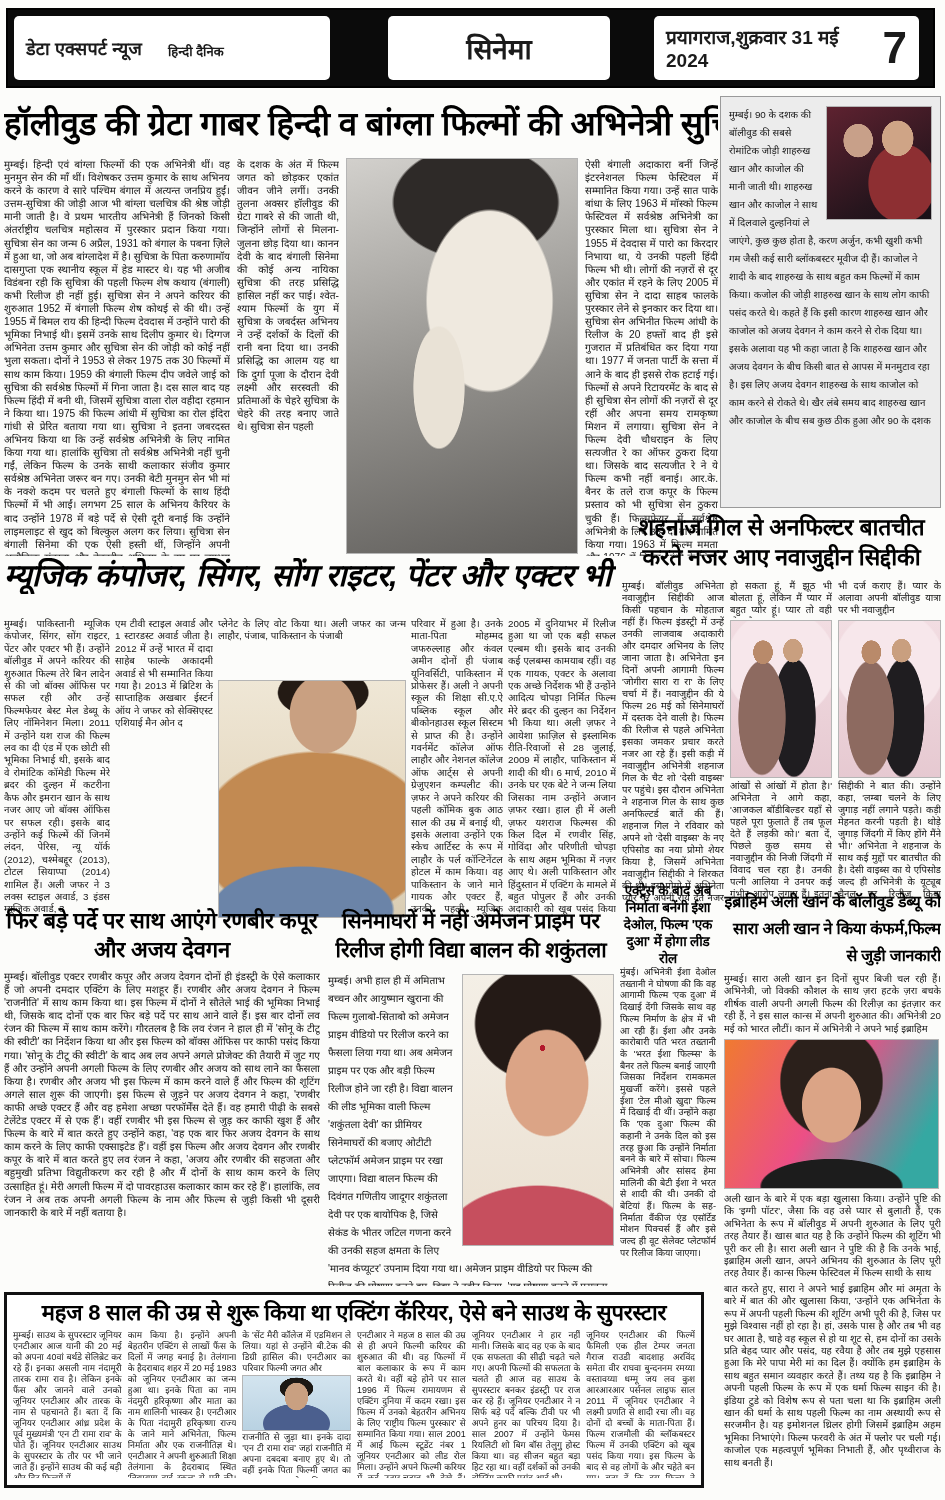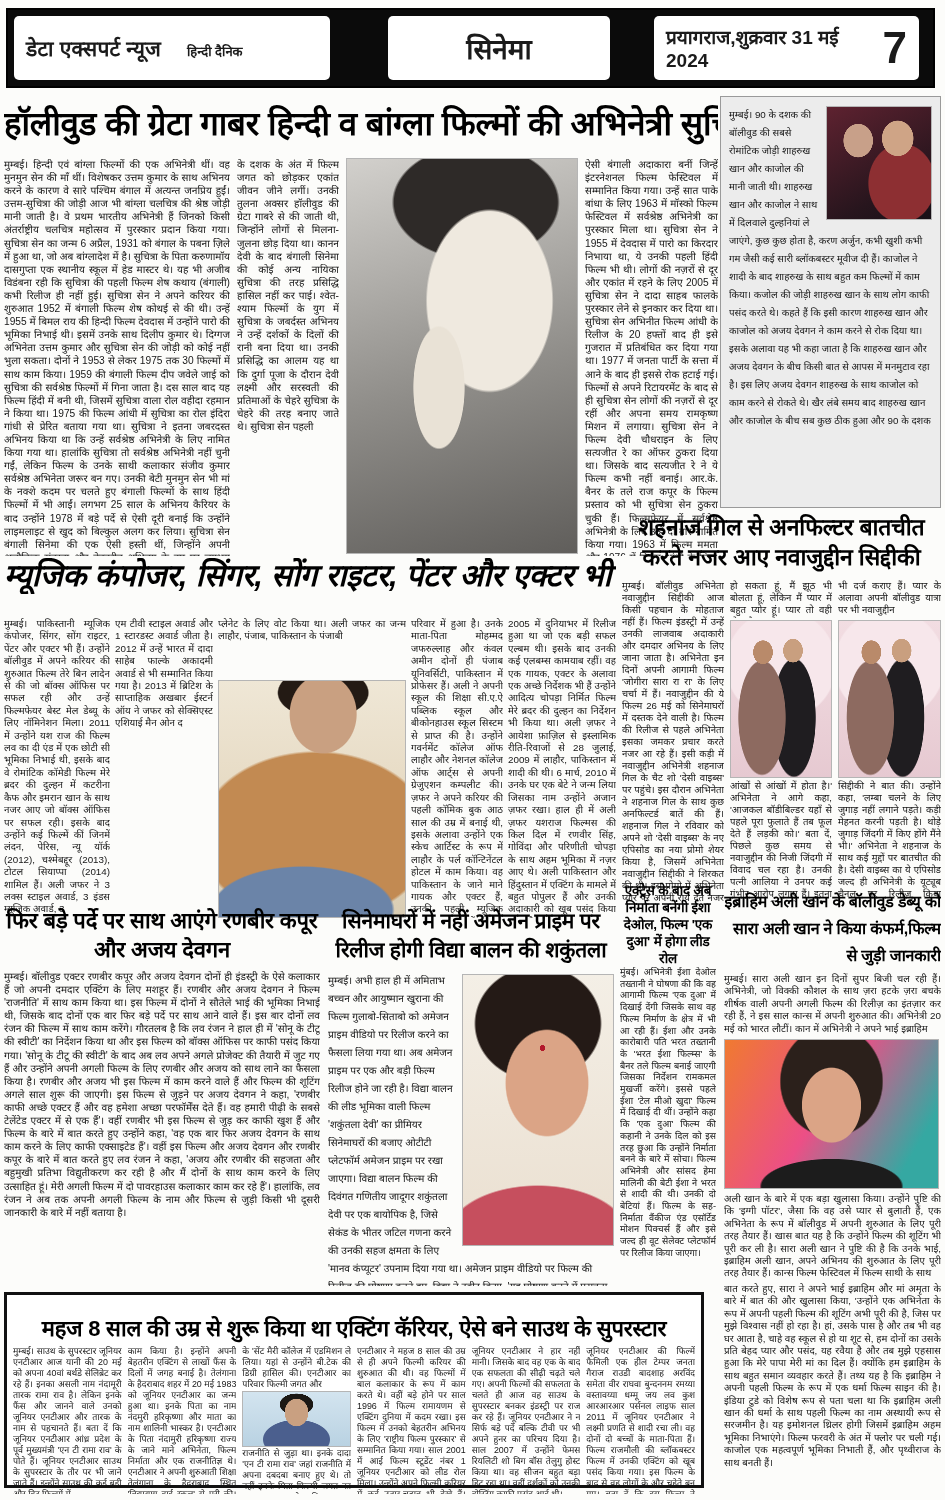--- a/index.html
+++ b/index.html
@@ -5,21 +5,21 @@
   html,body{margin:0;padding:0;background:#e9e9e9;}
   #page{position:relative;width:945px;height:1500px;background:#fcfcfa;margin:0 auto;
         font-family:"Liberation Sans","DejaVu Sans",sans-serif;color:#1b1b1b;overflow:hidden;}
   .abs{position:absolute;}
   
   #masthead{left:6px;top:8px;width:929px;height:80px;background:#0b0b0b;border:2px solid #000;
             display:flex;align-items:stretch;box-sizing:border-box;}
   .mast-box{background:#fff;border-radius:5px;margin:6px 0;display:flex;align-items:center;
             padding:0 12px;box-sizing:border-box;}
   #mast-left{margin-left:6px;width:316px;}
-  #paper-name{font-size:21px;font-weight:700;letter-spacing:.2px;}
+  #paper-name{font-size:18px;font-weight:700;letter-spacing:.2px;}
   #edition{font-size:13px;font-weight:700;margin-left:26px;margin-top:6px;}
   #mast-center{margin-left:58px;width:222px;justify-content:center;}
   #section-title{font-size:28px;font-weight:800;}
   #mast-right{margin-left:44px;margin-right:14px;flex:1;justify-content:center;}
   #dateline{font-size:19px;font-weight:700;}
   #page-number{font-size:44px;font-weight:700;line-height:1;}
   
   .headline{font-weight:800;color:#000;text-align:center;letter-spacing:-.2px;}
   
   .txt{text-align:justify;overflow:hidden;color:#161616;}
@@ -67,21 +67,21 @@
   .ph-ntr{background:
     radial-gradient(12px 14px at 50% 38%, #c9a081 0 97%, transparent 100%),
     radial-gradient(17px 11px at 50% 23%, #1c1814 0 97%, transparent 100%),
     radial-gradient(34px 20px at 50% 88%, #4b5f8e 0 97%, transparent 100%),
     linear-gradient(180deg,#d3e4ef,#b9d2e2);}
   
   #kajol-box{left:720px;top:96px;width:221px;height:412px;background:#ececec;border:1px solid #9a9a9a;
              padding:7px 8px;box-sizing:border-box;}
   
   #ntr-box{left:4px;top:1292px;width:700px;height:196px;border:3px solid #111;background:#fff;
-           padding:19px 6px 5px;box-sizing:border-box;}
+           padding:3px 6px 5px;box-sizing:border-box;}
   .colrow{display:flex;}
 </style>
 </head>
 <body>
 
 <div id="page">
 
   <div id="masthead" class="abs">
     <div class="mast-box" id="mast-left">
       <span id="paper-name">डेटा एक्सपर्ट न्यूज</span>

